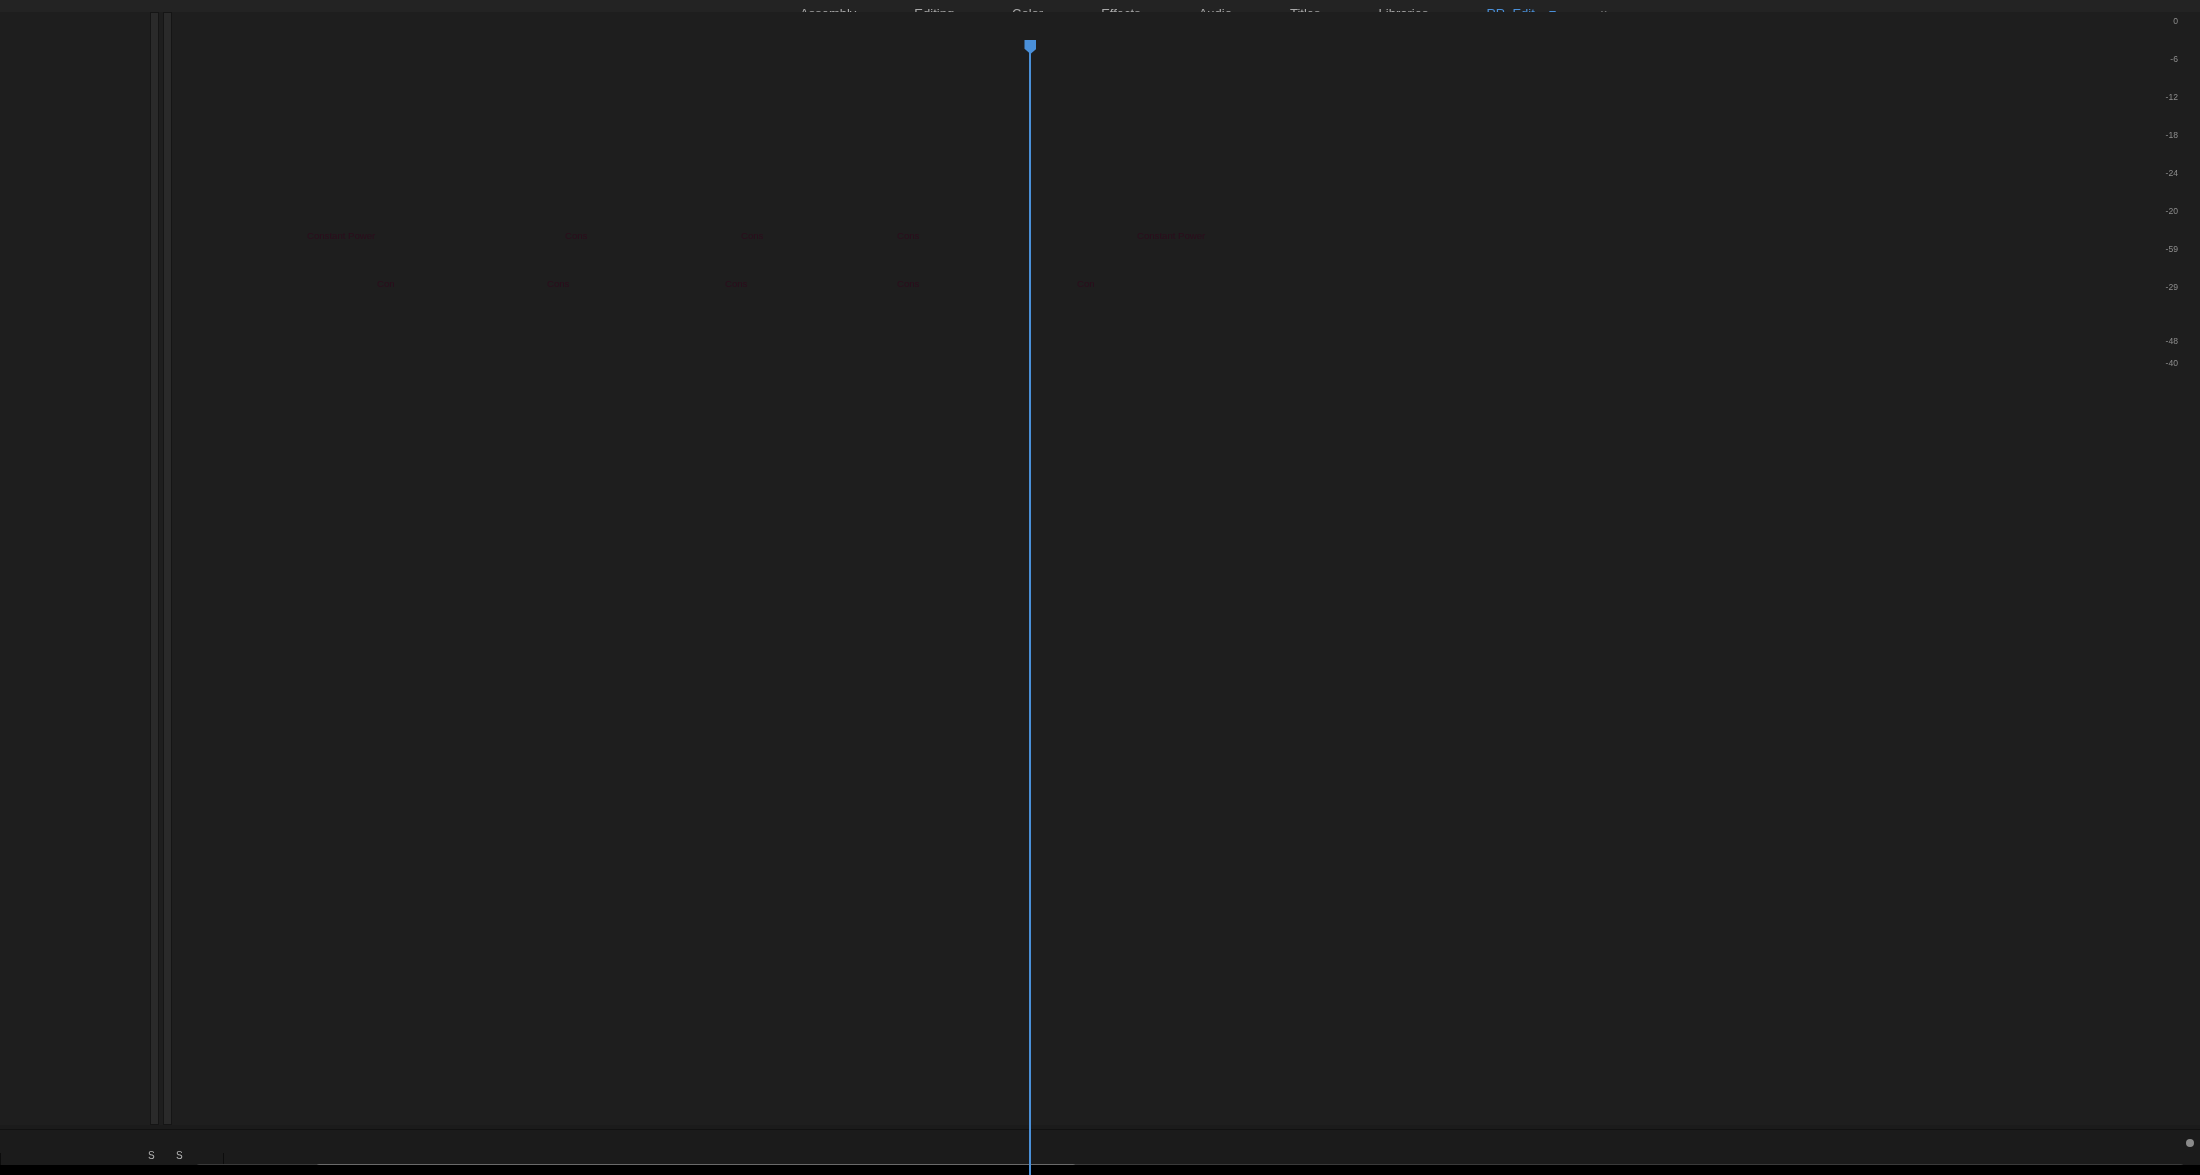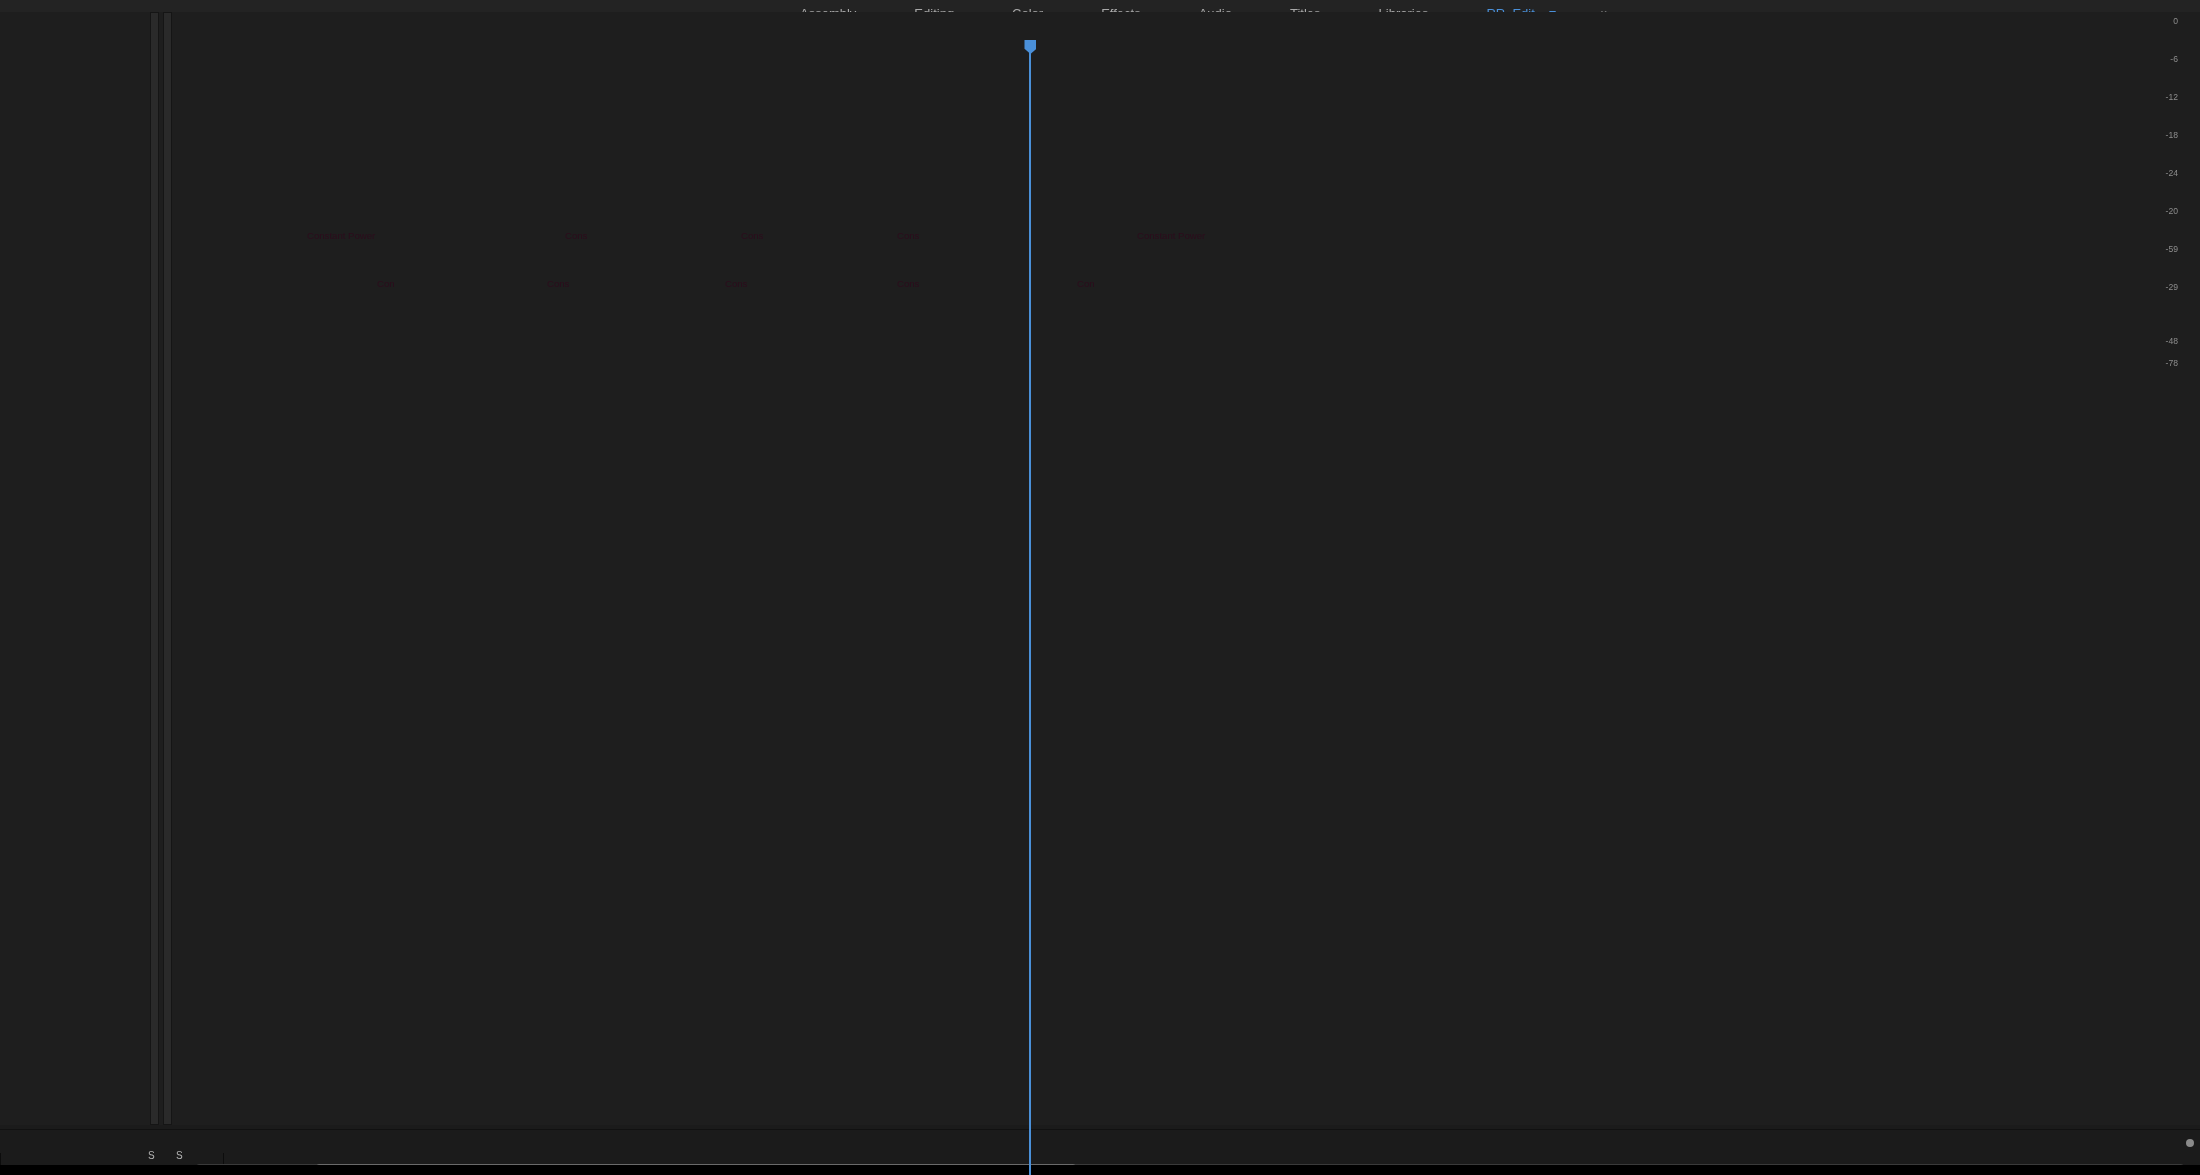--- a/index.html
+++ b/index.html
@@ -1954,21 +1954,21 @@
       <div class="mscale" id="mscale">
           <div class="mtick" style="top: 4px;">0</div>
           <div class="mtick" style="top: 42px;">-6</div>
           <div class="mtick" style="top: 80px;">-12</div>
           <div class="mtick" style="top: 118px;">-18</div>
           <div class="mtick" style="top: 156px;">-24</div>
           <div class="mtick" style="top: 194px;">-20</div>
           <div class="mtick" style="top: 232px;">-59</div>
           <div class="mtick" style="top: 270px;">-29</div>
           <div class="mtick" style="top: 324px;">-48</div>
-          <div class="mtick" style="top: 346px;">-78</div>
+          <div class="mtick" style="top: 346px;">-40</div>
         </div>
       <div class="mbar" style="left:150px; height:100%;"></div>
       <div class="mbar" style="left:163px; height:100%;"></div>
     </div>
     <div class="meter-foot">
       <span class="meter-s" style="left:148px">S</span>
       <span class="meter-s" style="left:176px">S</span>
     </div>
   </div>
 

